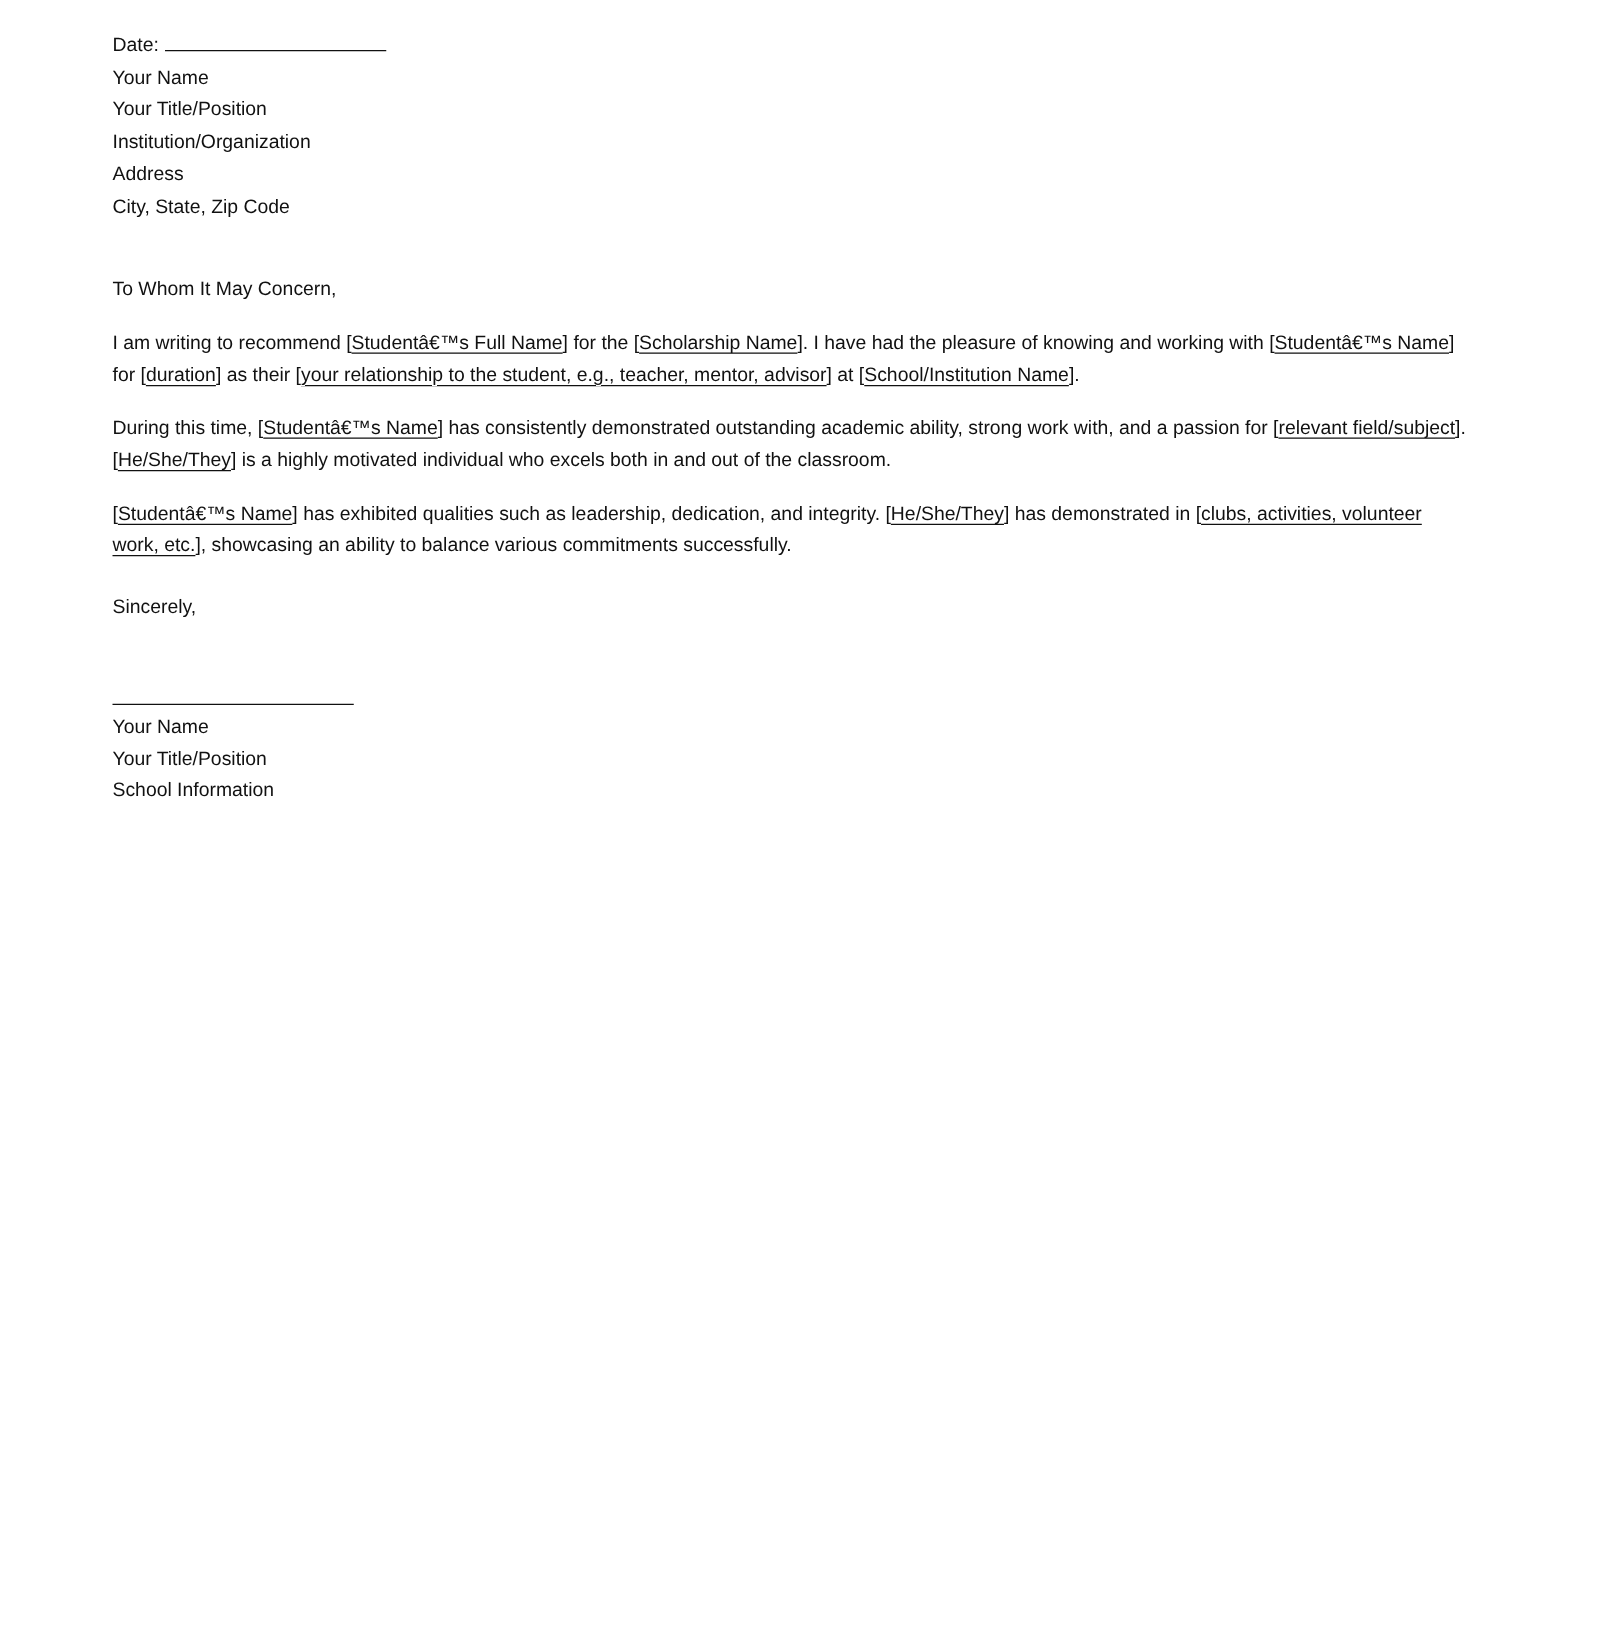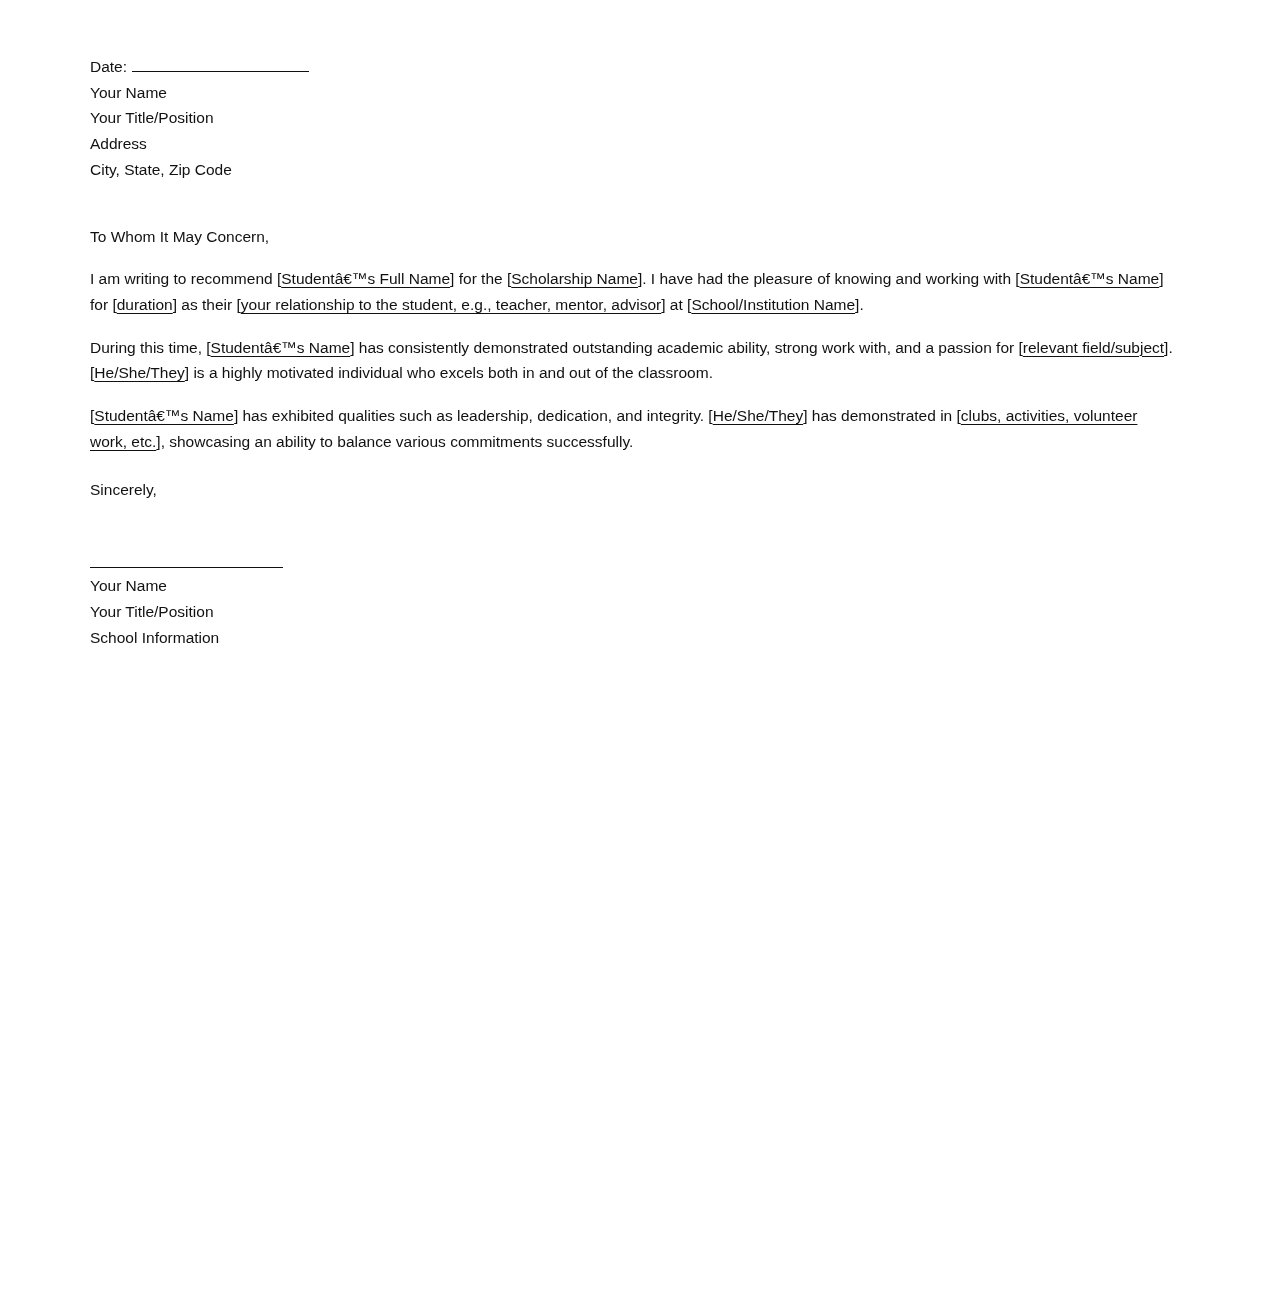--- a/index.html
+++ b/index.html
@@ -12,21 +12,21 @@
     width: 1278px;
     height: 1300px;
     background: #ffffff;
     overflow: hidden;
     font-family: "Liberation Sans", "DejaVu Sans", sans-serif;
     font-size: 15.5px;
     line-height: 25.7px;
     color: #111111;
   }
   .content {
-    padding: 54px 0 0 90px;
+    padding: 24px 0 0 90px;
     width: 1086px;
   }
   .content p { margin: 0; }
   .blank-line {
     display: inline-block;
     width: 177px;
     height: 14px;
     border-bottom: 1.6px solid #111111;
     vertical-align: baseline;
     margin-left: 5px;
@@ -46,20 +46,21 @@
 </head>
 <body>
 
 <div class="page">
   <div class="content">
 
     <div>
       <p><span>Date:</span><span class="blank-line"></span></p>
       <p>Your Name</p>
       <p>Your Title/Position</p>
+      <p>Institution/Organization</p>
       <p>Address</p>
       <p>City, State, Zip Code</p>
     </div>
 
     <p class="salutation">To Whom It May Concern,</p>
 
     <div>
         <p class="para"><span>I am writing to recommend [</span><span class="u">Studentâ€™s Full Name</span><span>] for the [</span><span class="u">Scholarship Name</span><span>]. I have had the pleasure of knowing and working with [</span><span class="u">Studentâ€™s Name</span><span>] for [</span><span class="u">duration</span><span>] as their [</span><span class="u">your relationship to the student, e.g., teacher, mentor, advisor</span><span>] at [</span><span class="u">School/Institution Name</span><span>].</span></p>
         <p class="para"><span>During this time, [</span><span class="u">Studentâ€™s Name</span><span>] has consistently demonstrated outstanding academic ability, strong work with, and a passion for [</span><span class="u">relevant field/subject</span><span>]. [</span><span class="u">He/She/They</span><span>] is a highly motivated individual who excels both in and out of the classroom.</span></p>
         <p class="para"><span>[</span><span class="u">Studentâ€™s Name</span><span>] has exhibited qualities such as leadership, dedication, and integrity. [</span><span class="u">He/She/They</span><span>] has demonstrated in [</span><span class="u">clubs, activities, volunteer work, etc.</span><span>], showcasing an ability to balance various commitments successfully.</span></p>

